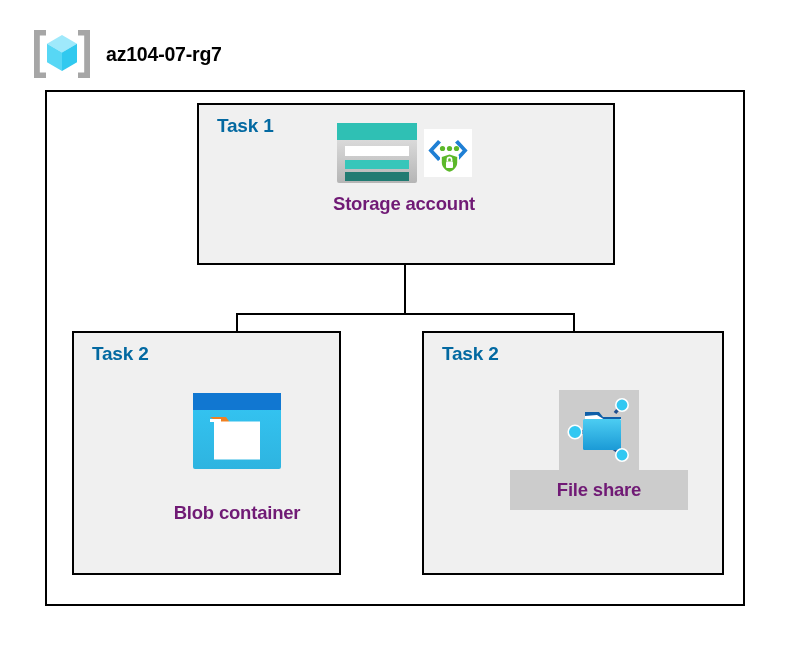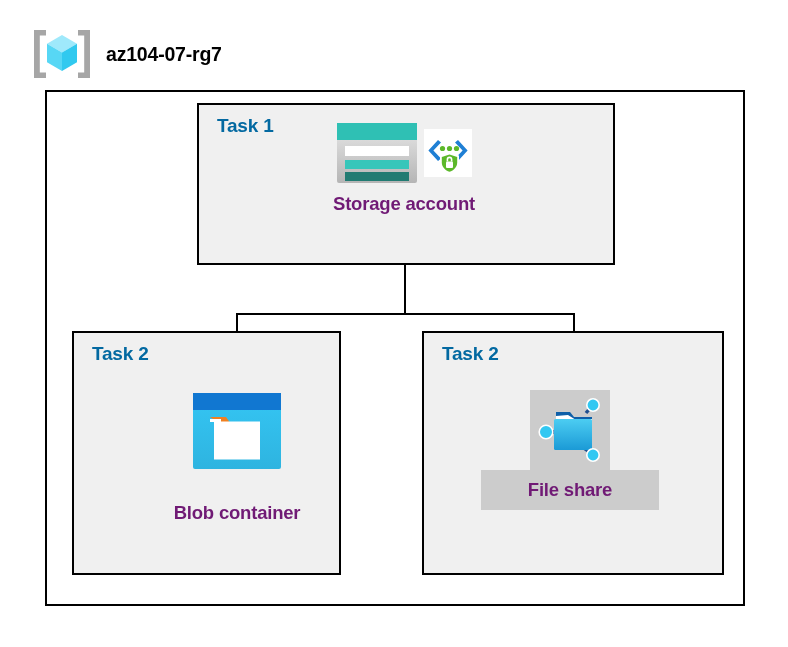--- a/index.html
+++ b/index.html
@@ -109,21 +109,21 @@
     margin-bottom: 9px;
   }
   #storage-account-icon { width: 82px; height: 62px; display: block; }
   #secure-endpoint-icon { width: 48px; height: 48px; display: block; }
 
   
   #blob-node { left: 152px; top: 392px; width: 170px; gap: 20px; }
   #blob-container-icon { width: 90px; height: 78px; display: block; margin-bottom: 12px; }
 
   
-  #fileshare-node { left: 481px; top: 390px; width: 178px; }
+  #fileshare-node { left: 510px; top: 390px; width: 178px; }
   #fileshare-icon-wrap {
     background: #cccccc;
     width: 80px;
     height: 80px;
     display: flex;
     align-items: center;
     justify-content: center;
   }
   #file-share-icon { width: 72px; height: 72px; display: block; }
   #fileshare-label-wrap {

